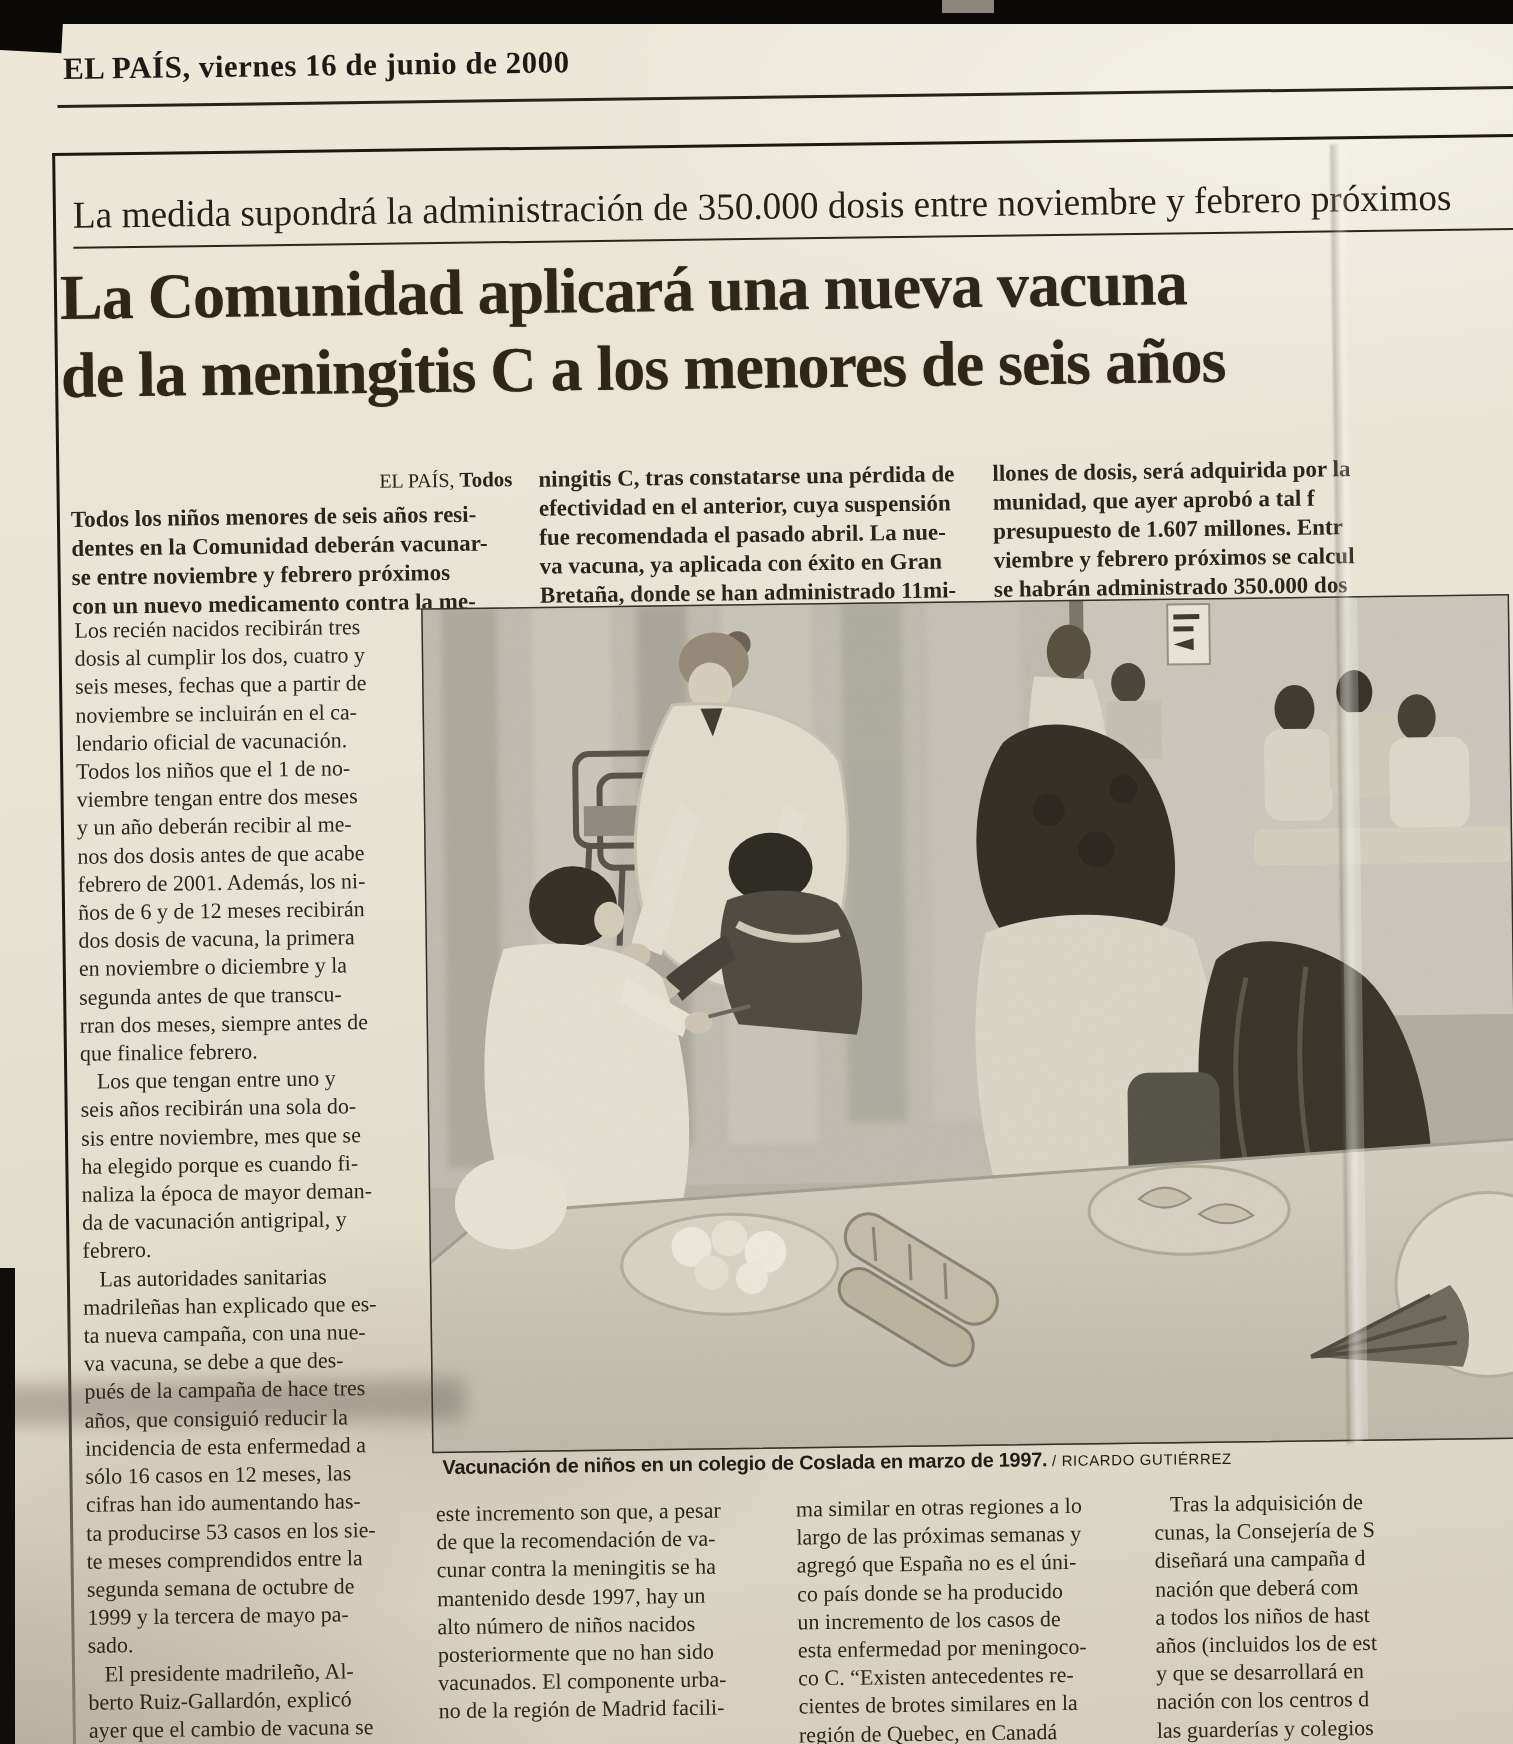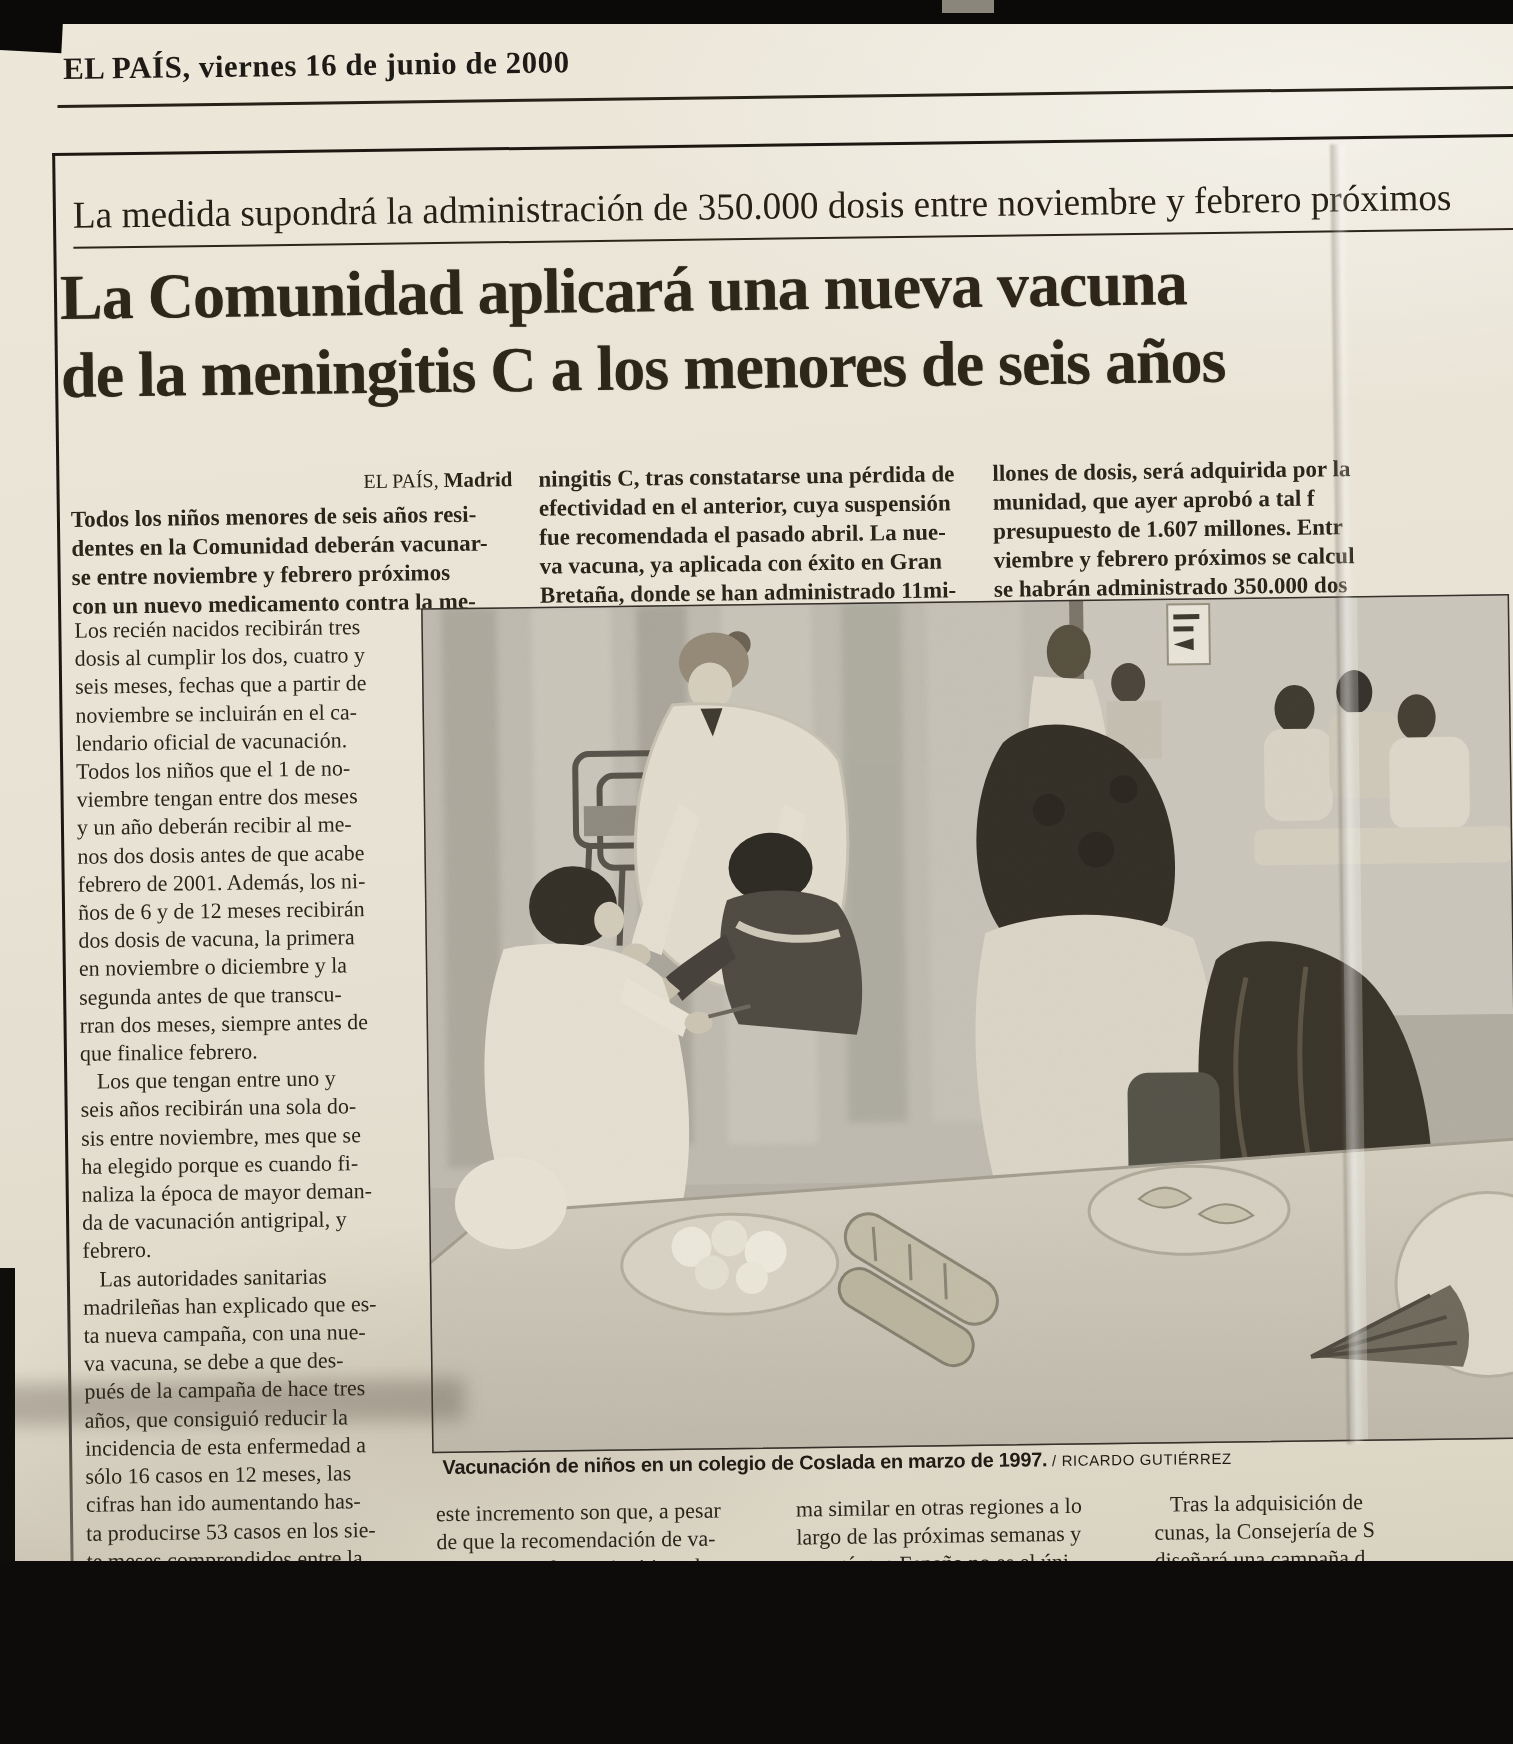--- a/index.html
+++ b/index.html
@@ -1,16 +1,16 @@
 <!DOCTYPE html>
 <html><head>
 <meta charset="utf-8">
 <style>
   html,body{margin:0;padding:0;background:#0d0c0a;}
-  #page{position:relative;width:1513px;height:1561px;overflow:hidden;background:#c2410c;
+  #page{position:relative;width:1513px;height:1744px;overflow:hidden;background:#c2410c;
         font-family:"Liberation Serif",serif;color:#272219;}
   
   #sheet{position:absolute;left:-12px;top:22px;width:1560px;height:1770px;
          transform:rotate(-0.75deg);transform-origin:0 50%;
          background:
            radial-gradient(1200px 500px at 85% 6%, rgba(255,255,255,0.45), transparent 60%),
            radial-gradient(900px 650px at 0% 100%, rgba(90,75,60,0.28), transparent 62%),
            radial-gradient(750px 320px at 28% 79%, rgba(100,85,70,0.16), transparent 60%),
            linear-gradient(176deg,#ece7d9 0%,#e7e2d4 45%,#ded8c8 80%,#d2cbb9 100%);}
   .abs{position:absolute;}
@@ -60,21 +60,21 @@
 
     <div id="box-top" class="abs"></div>
     <div id="box-left" class="abs"></div>
 
     <div id="kicker" class="abs textcol">La medida supondrá la administración de 350.000 dosis entre noviembre y febrero próximos</div>
     <div id="kicker-rule" class="abs"></div>
 
     <div id="headline" class="abs textcol">La Comunidad aplicará una nueva vacuna
 de la meningitis C a los menores de seis años</div>
 
-    <div id="byline" class="abs"><span class="agency">EL PAÍS, </span><span class="city">Madrid</span></div>
+    <div id="byline" class="abs"><span class="agency">EL PAÍS, </span><span class="city">Todos</span></div>
 
     <div id="lead1" class="abs textcol lead">Todos los niños menores de seis años resi-
 dentes en la Comunidad deberán vacunar-
 se entre noviembre y febrero próximos
 con un nuevo medicamento contra la me-</div>
     <div id="lead2" class="abs textcol lead">ningitis C, tras constatarse una pérdida de
 efectividad en el anterior, cuya suspensión
 fue recomendada el pasado abril. La nue-
 va vacuna, ya aplicada con éxito en Gran
 Bretaña, donde se han administrado 11mi-</div>

